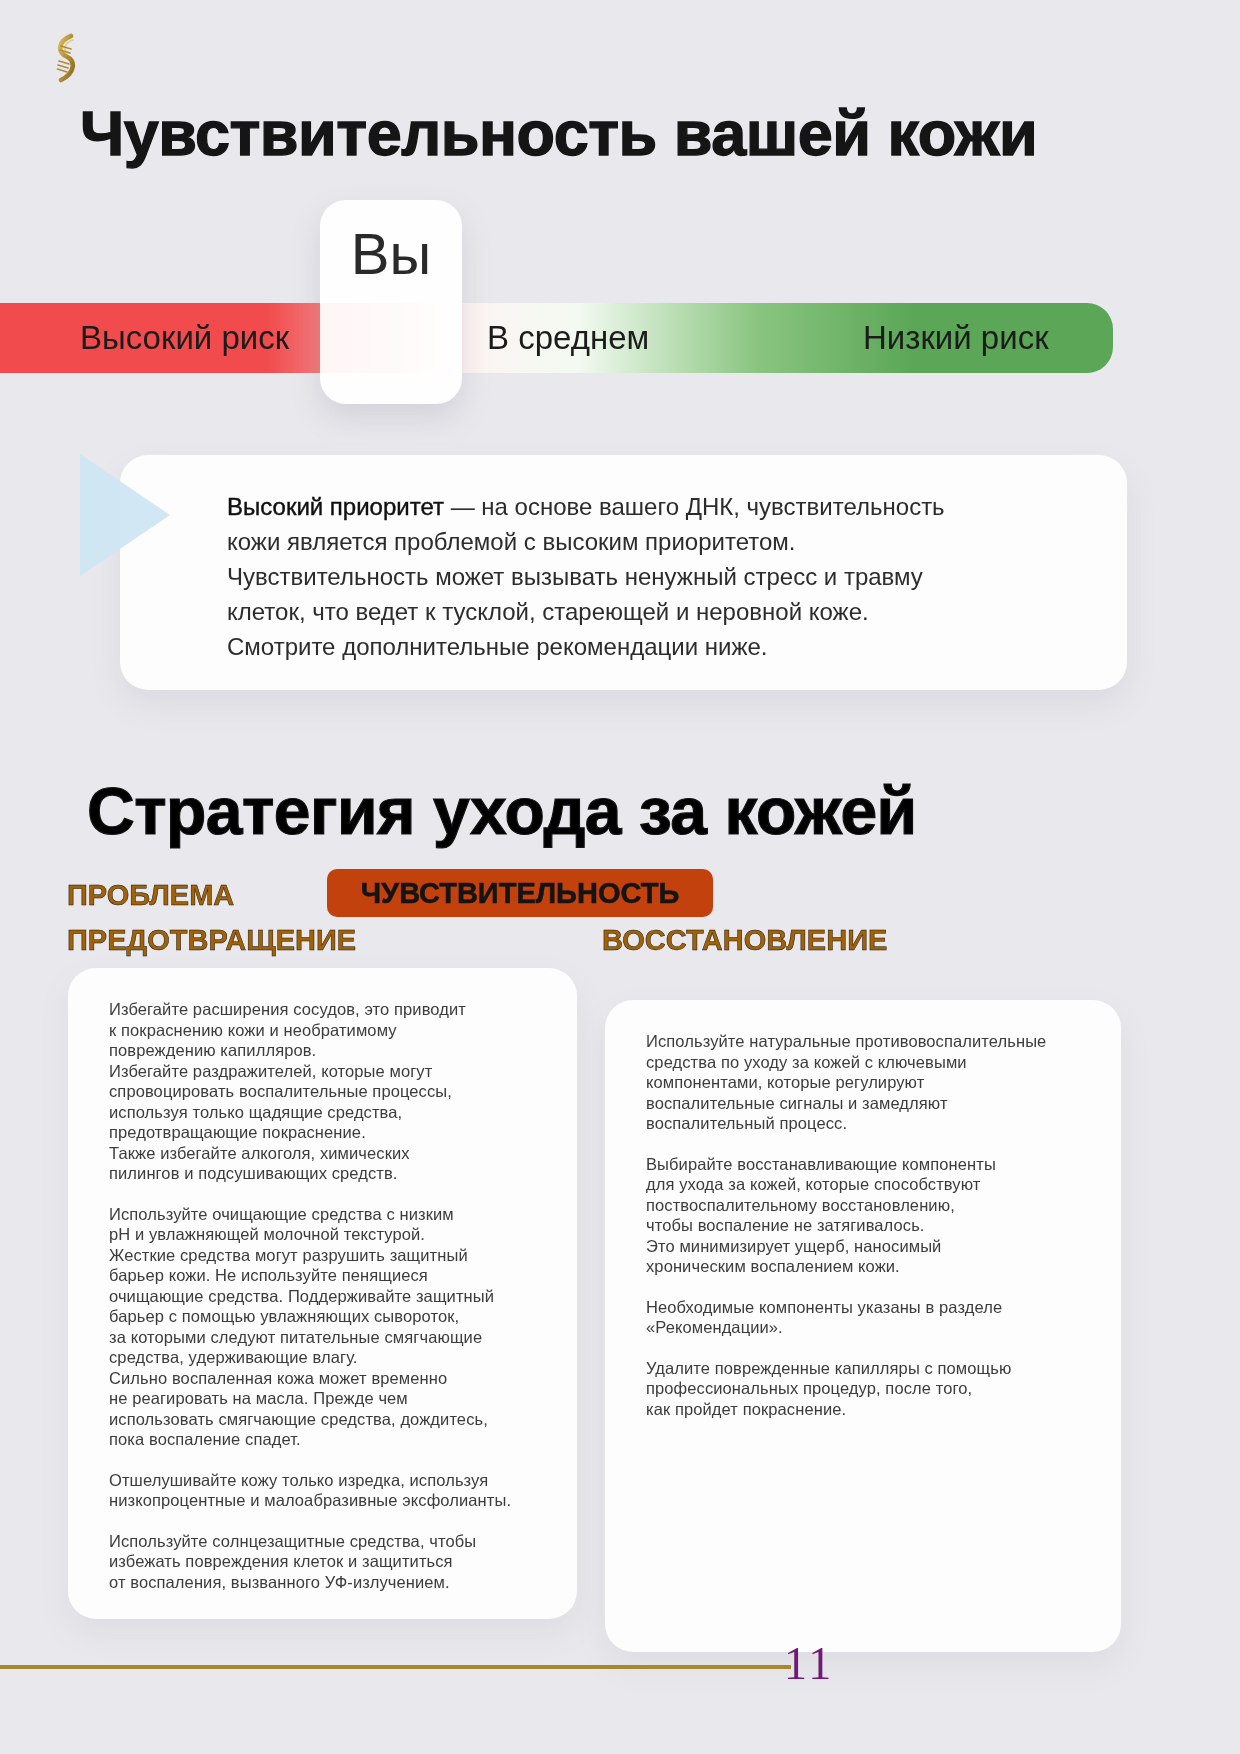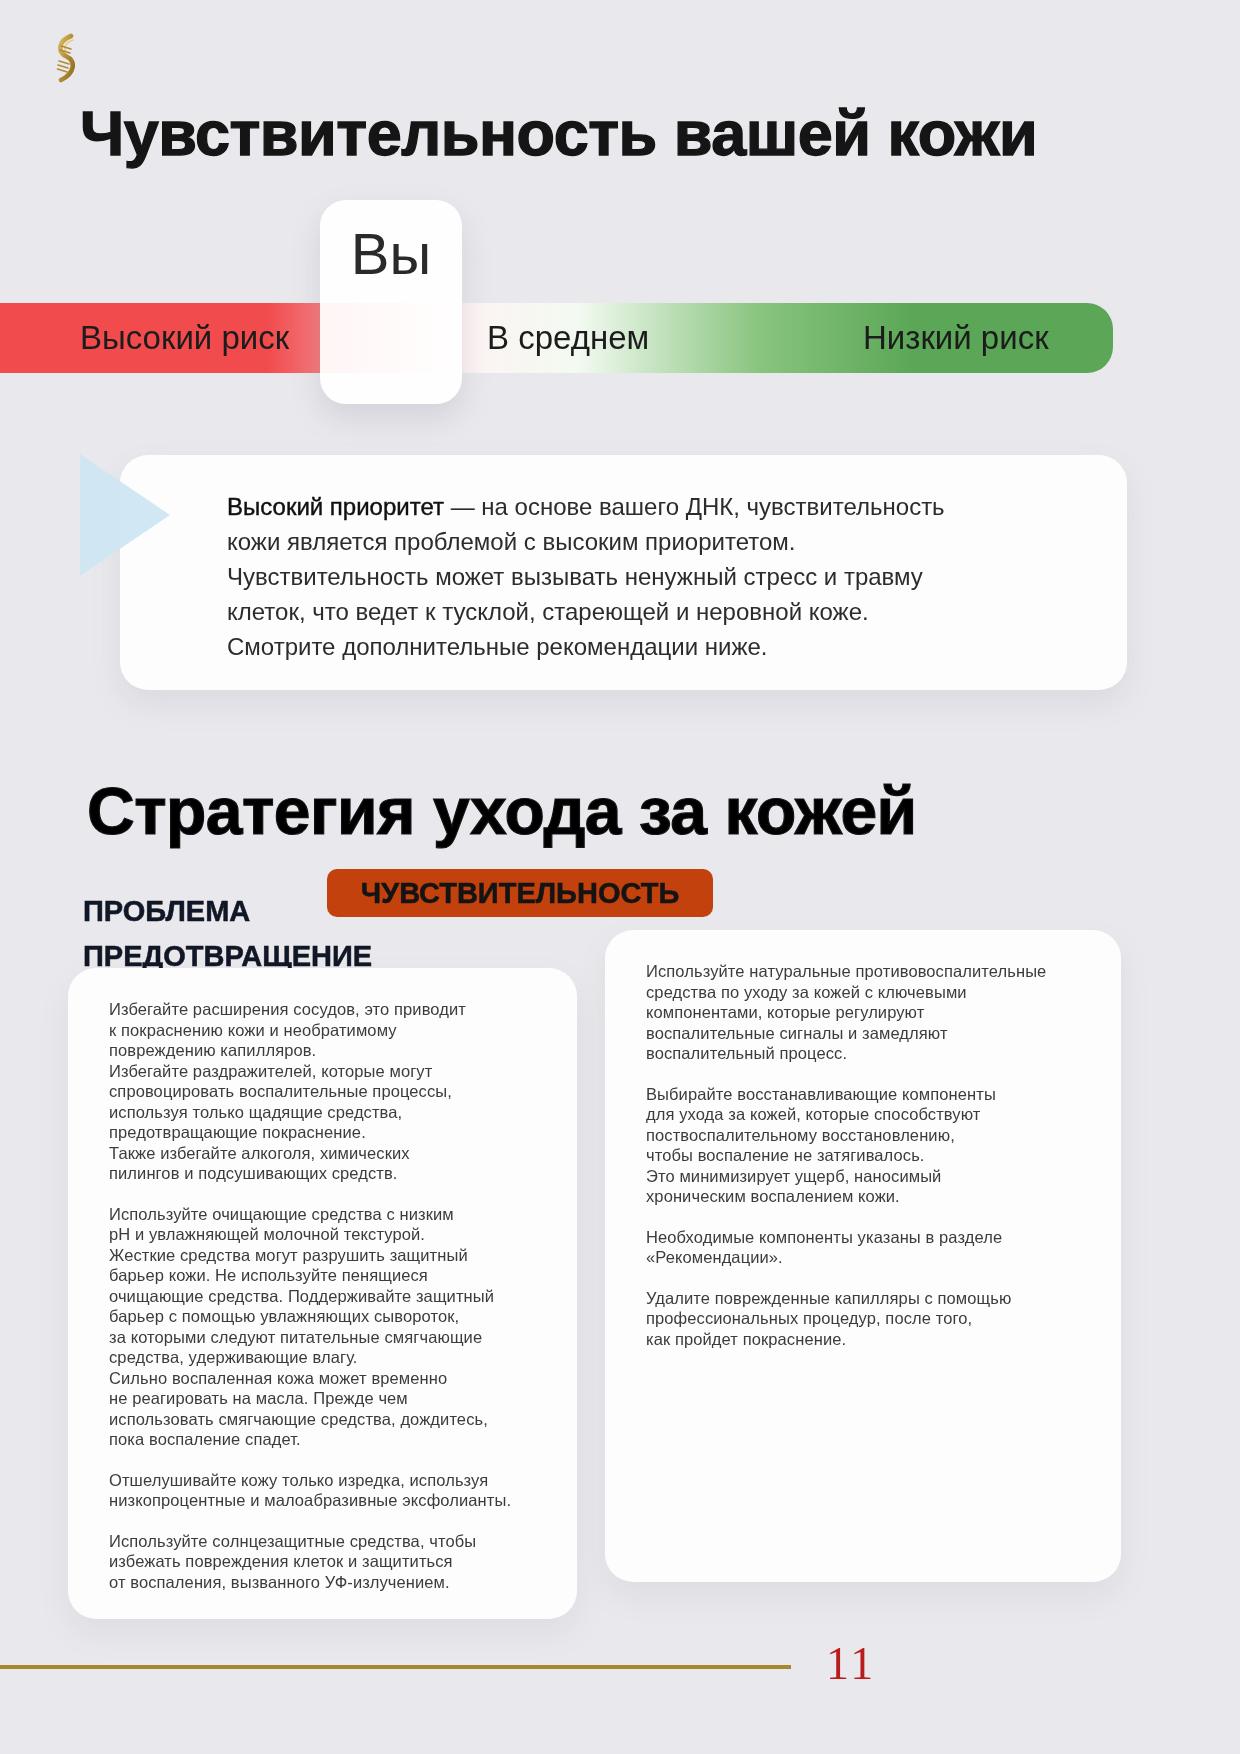--- a/index.html
+++ b/index.html
@@ -53,50 +53,50 @@
     font-size:24px;line-height:35px;color:#2c2c2c;white-space:pre-line;
   }
   .note-text b{color:#101010;font-weight:400;-webkit-text-stroke:0.4px #101010;}
   
   .section-title{
     position:absolute;left:72px;top:758px;margin:15px;
     font-size:66px;font-weight:800;color:#000000;letter-spacing:-0.5px;
     -webkit-text-stroke:1.2px #151515;white-space:nowrap;
   }
   .caps-label{
-    position:absolute;margin:16px;font-size:29px;font-weight:700;color:#0f172a;
+    position:absolute;margin:0;font-size:29px;font-weight:700;color:#a16207;
     -webkit-text-stroke:0.5px #141414;white-space:nowrap;
   }
   .problem-label{left:67px;top:879px;}
   .problem-pill{
     position:absolute;left:327px;top:869px;width:386px;height:48px;
     background:#c2410c;border-radius:10px;z-index:2;
     display:flex;align-items:center;justify-content:center;
     font-size:29px;font-weight:700;color:#141414;
     -webkit-text-stroke:0.5px #141414;white-space:nowrap;
   }
   .col-header-left{left:67px;top:924px;}
   .col-header-right{left:602px;top:924px;}
   
   .advice-card{
     position:absolute;background:#fdfdfe;border-radius:28px;
     box-shadow:0 14px 30px rgba(125,125,150,0.10);
     box-sizing:border-box;padding:31px 30px 40px 41px;overflow:hidden;
   }
   .advice-card.left{left:68px;top:968px;width:509px;height:651px;}
-  .advice-card.right{left:605px;top:930px;width:516px;height:652px;}
+  .advice-card.right{left:605px;top:1000px;width:516px;height:652px;}
   .advice-card p{
     margin:0 0 20px 0;font-size:16.5px;line-height:20.5px;color:#3c3c3c;
     white-space:pre-line;letter-spacing:0.1px;
   }
   
   .footer-line{position:absolute;left:0;top:1665px;width:791px;height:4px;background:#a8872e;}
   .page-number{
-    position:absolute;left:826px;top:1637px;
-    font-family:"Liberation Serif",serif;font-size:46px;color:#b91c1c;letter-spacing:3px;
+    position:absolute;left:784px;top:1637px;
+    font-family:"Liberation Serif",serif;font-size:46px;color:#701a75;letter-spacing:3px;
   }
 </style>
 </head>
 <body>
 
 <svg class="logo" viewBox="0 0 38 50" aria-hidden="true">
   <defs>
     <linearGradient id="gold" x1="0" y1="0" x2="1" y2="1">
       <stop offset="0" stop-color="#d9bc63"></stop>
       <stop offset="0.5" stop-color="#b08d35"></stop>

